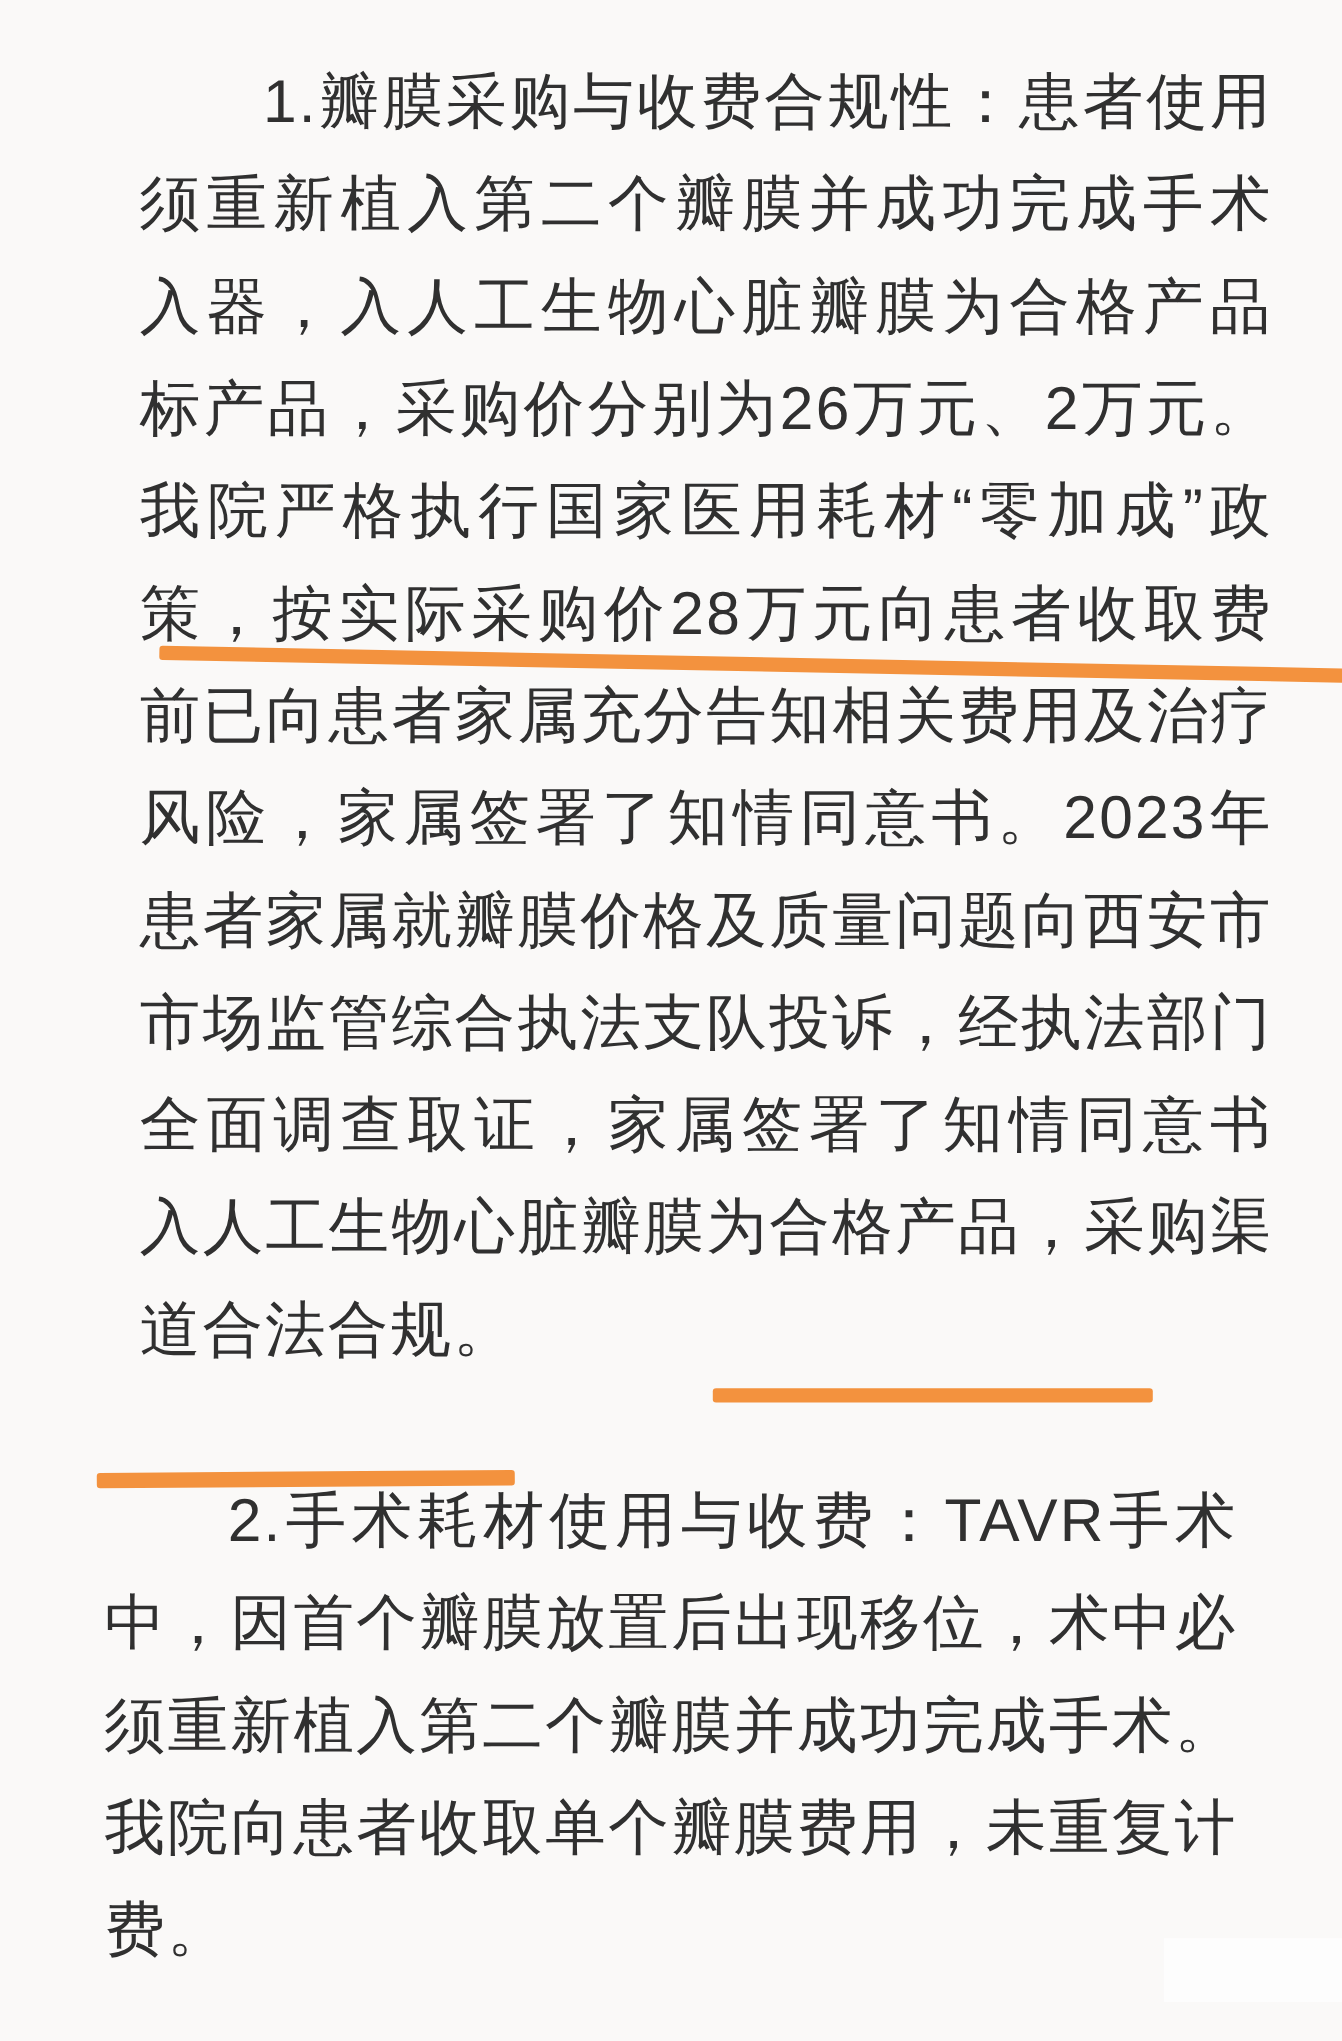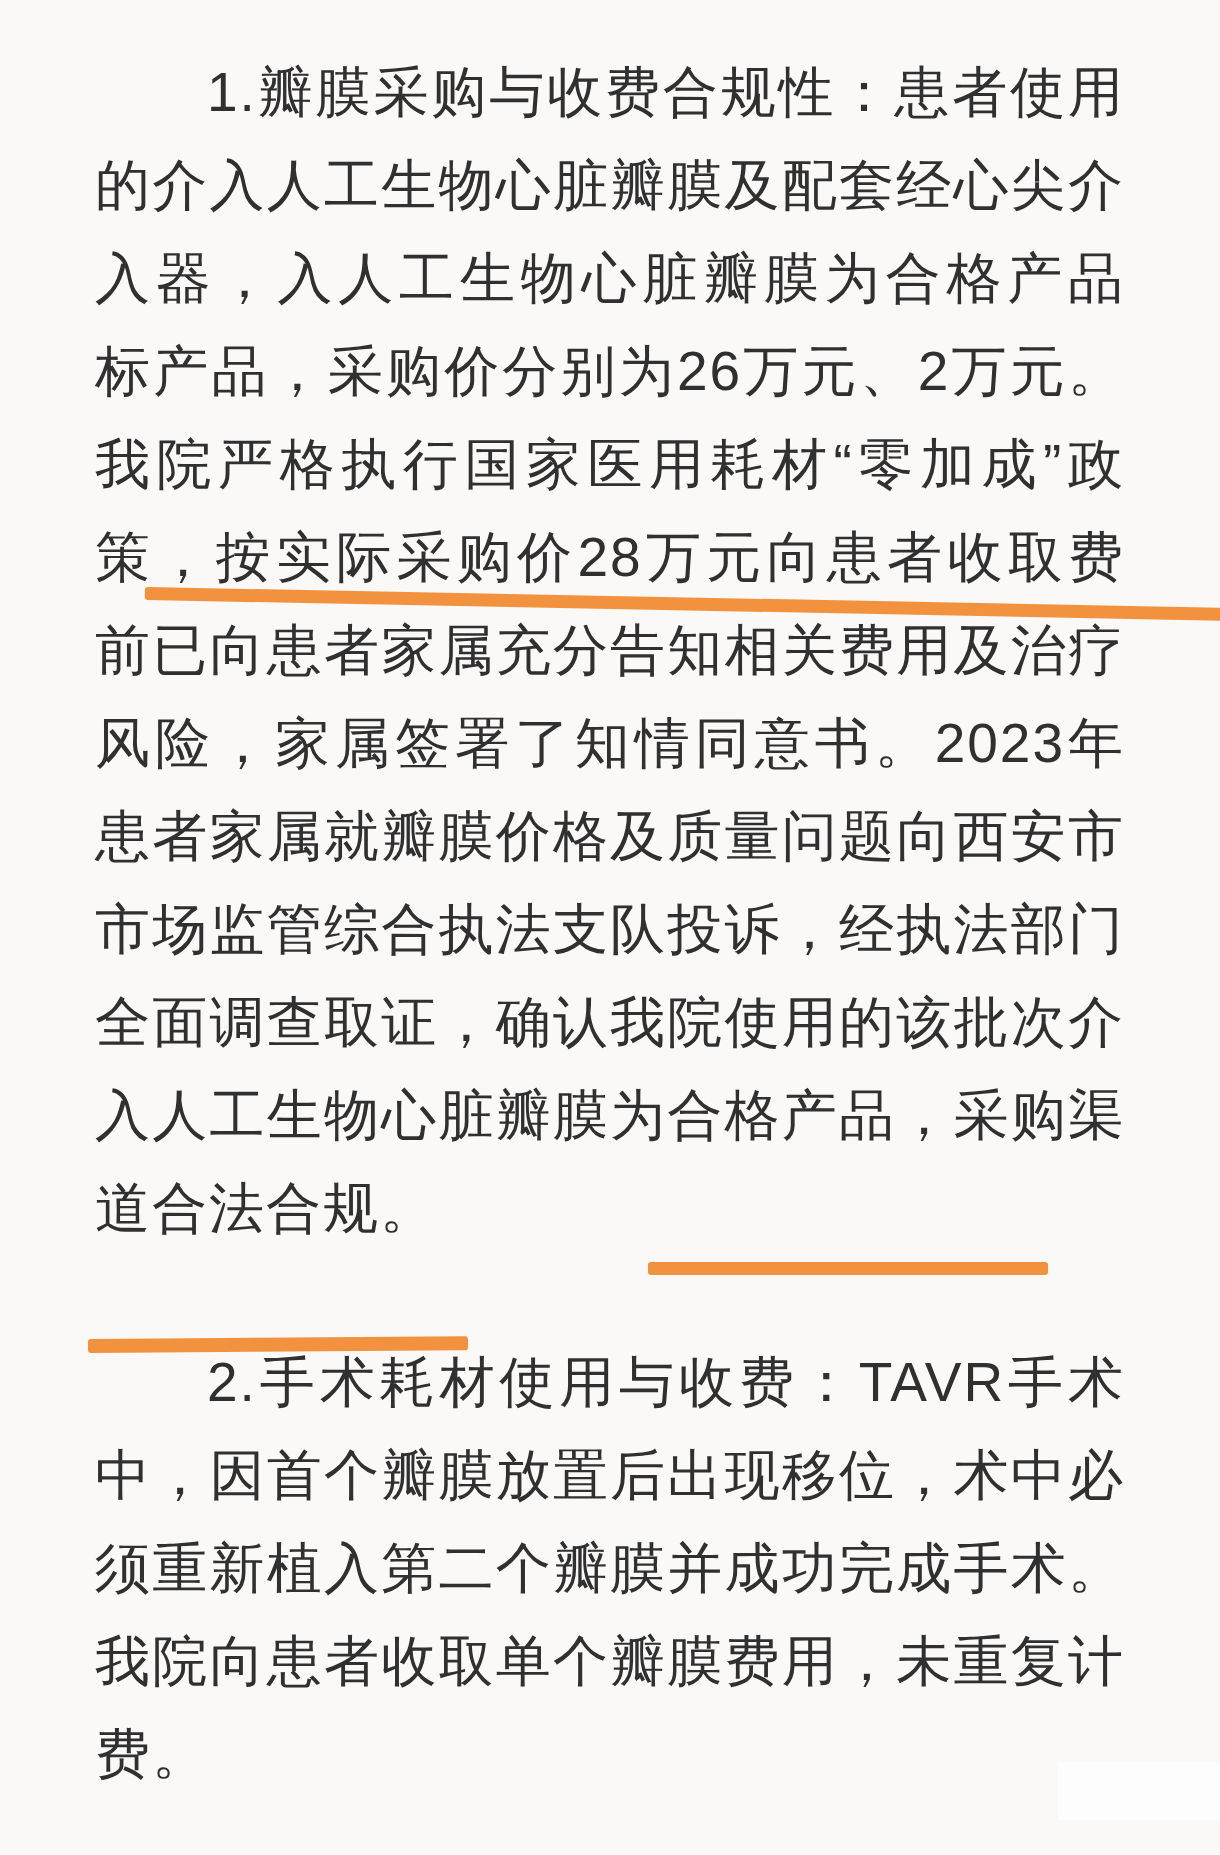--- a/index.html
+++ b/index.html
@@ -63,32 +63,32 @@
     left: 1058px; top: 1762px;
     width: 162px; height: 58px;
     background: rgba(255,255,255,0.65);
   }
 </style>
 </head>
 <body>
 
 <div class="page" style="background: rgb(250, 249, 248);">
 
-  <div class="para para-1" style="color: rgb(48, 48, 48);">
+  <div class="para para-1" style="color: rgb(48, 48, 48); margin-left: 32px;">
     <div class="line first-line">1.瓣膜采购与收费合规性：患者使用</div>
-    <div class="line">的介入人工生物心脏瓣膜及配套经心尖介</div>
+    <div class="line">须重新植入第二个瓣膜并成功完成手术</div>
     <div class="line">入器，入人工生物心脏瓣膜为合格产品</div>
     <div class="line">标产品，采购价分别为26万元、2万元。</div>
     <div class="line">我院严格执行国家医用耗材“零加成”政</div>
     <div class="line">策，按实际采购价28万元向患者收取费</div>
     <div class="line">前已向患者家属充分告知相关费用及治疗</div>
     <div class="line">风险，家属签署了知情同意书。2023年</div>
     <div class="line">患者家属就瓣膜价格及质量问题向西安市</div>
     <div class="line">市场监管综合执法支队投诉，经执法部门</div>
-    <div class="line">全面调查取证，确认我院使用的该批次介</div>
+    <div class="line">全面调查取证，家属签署了知情同意书</div>
     <div class="line">入人工生物心脏瓣膜为合格产品，采购渠</div>
     <div class="line last-line">道合法合规。</div>
   </div>
 
   <div class="para para-2" style="color: rgb(48, 48, 48);">
     <div class="line first-line">2.手术耗材使用与收费：TAVR手术</div>
     <div class="line">中，因首个瓣膜放置后出现移位，术中必</div>
     <div class="line">须重新植入第二个瓣膜并成功完成手术。</div>
     <div class="line">我院向患者收取单个瓣膜费用，未重复计</div>
     <div class="line last-line">费。</div>

